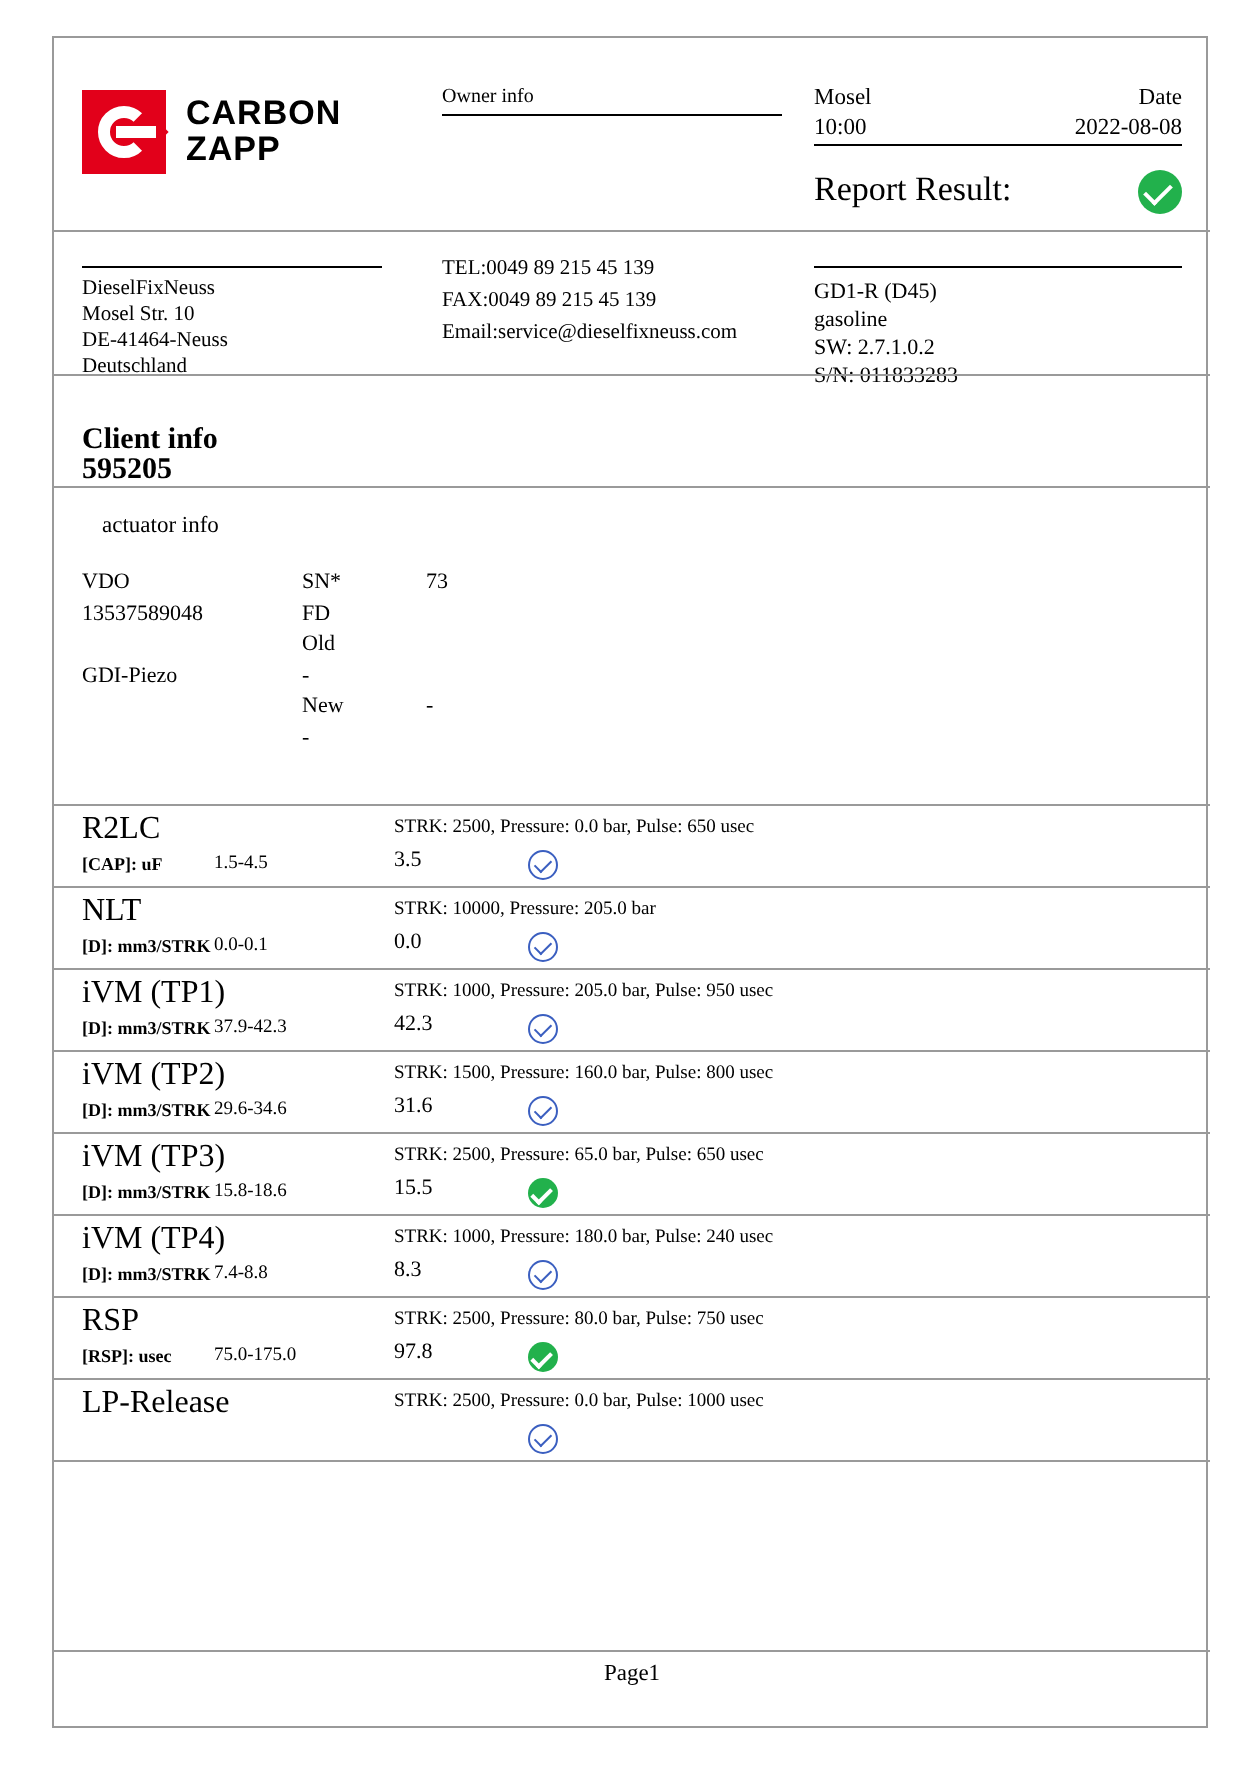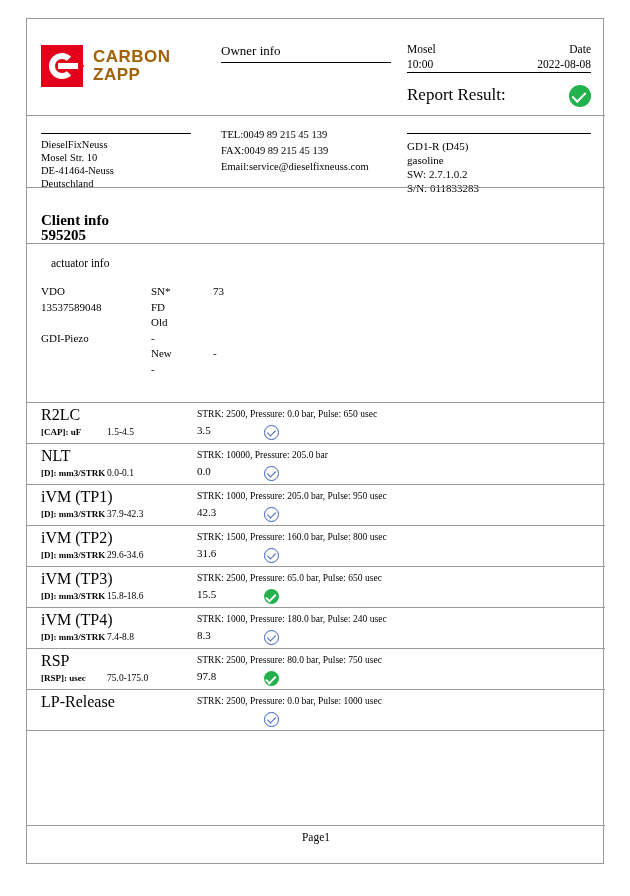--- a/index.html
+++ b/index.html
@@ -76,31 +76,31 @@
     height: 6px;
     background: #ffffff;
   }
   .logo-text {
     margin-left: 10px;
     font-family: "Liberation Sans", sans-serif;
     font-weight: bold;
     font-size: 17px;
     line-height: 18px;
     letter-spacing: 0.5px;
-    color: #a16207;
+    color: #000000;
   }
 
   .owner-block {
     position: absolute;
     left: 194px;
     top: 24px;
     width: 170px;
   }
   .owner-label {
-    font-size: 13px;
+    font-size: 10px;
     padding-bottom: 3px;
   }
   .rule {
     border-bottom: 1px solid #000000;
     height: 0;
   }
 
   .time-date {
     position: absolute;
     left: 380px;

